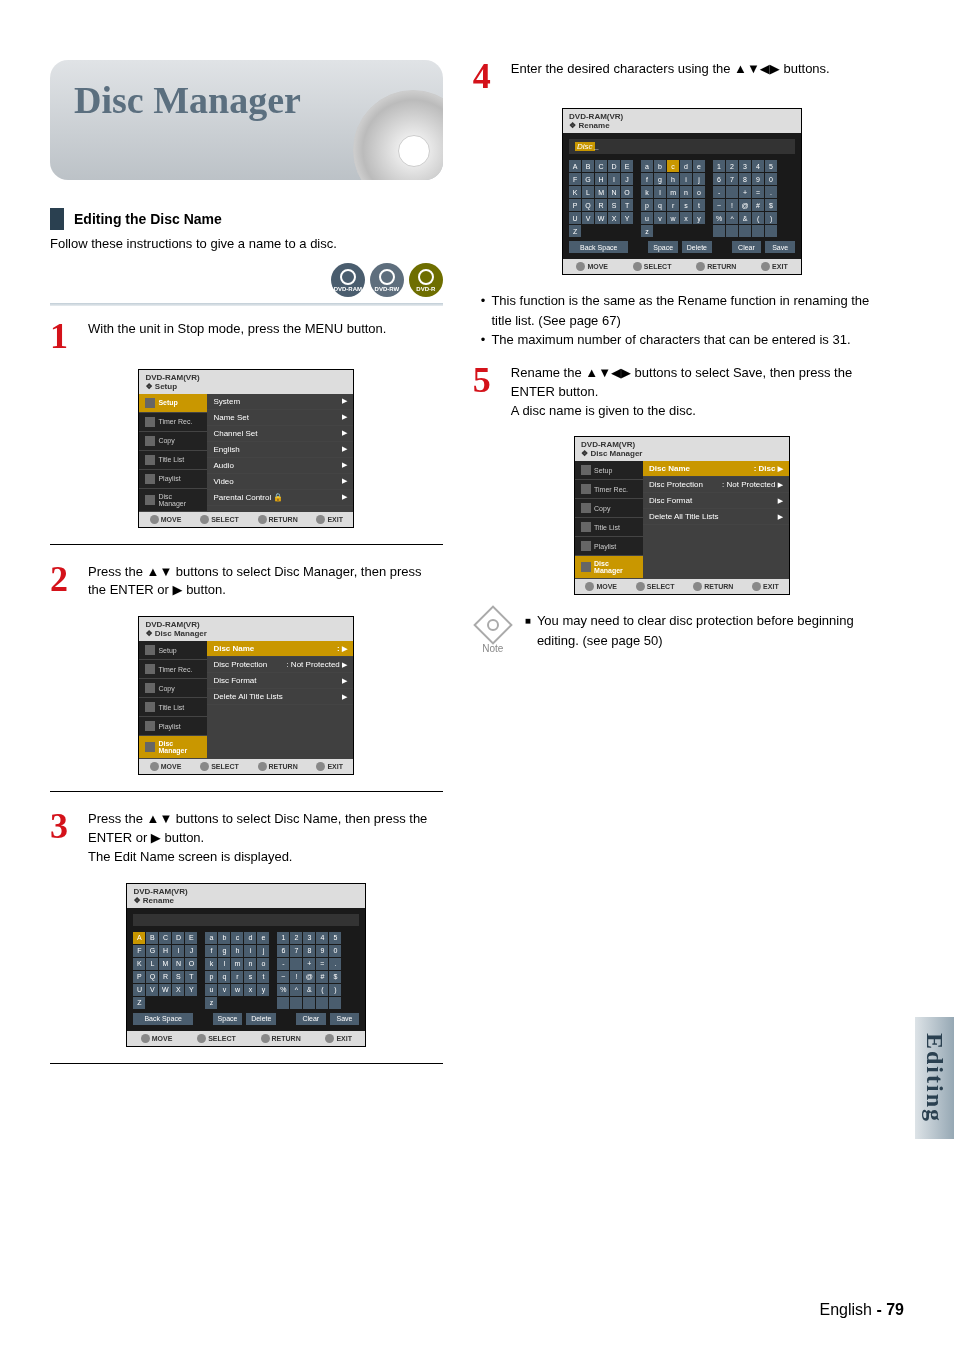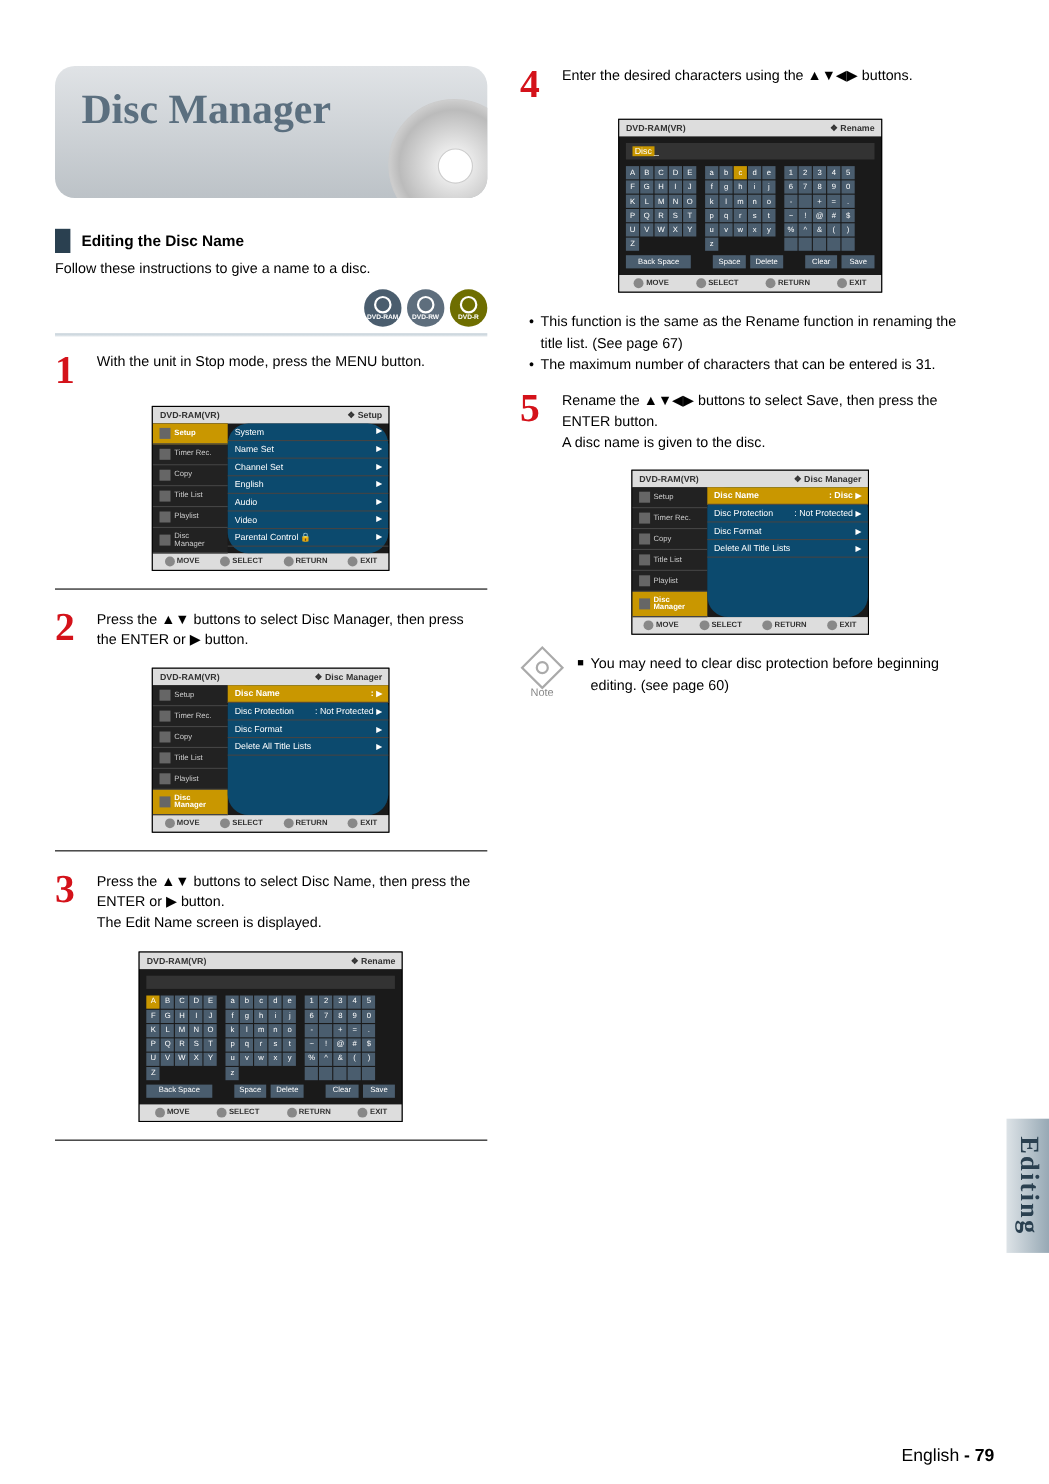--- a/index.html
+++ b/index.html
@@ -63,37 +63,37 @@
 
   .step { display:flex; gap:10px; margin-bottom:16px;}
   .step-num { font-family:"Times New Roman",serif; font-size:36px; font-weight:bold; color:#d4121a; line-height:0.9; width:28px; flex-shrink:0;}
   .step-body { flex:1; font-size:13px; line-height:1.45;}
   .step-body b{font-weight:normal;}
 
   .osd {
     width:216px; border:1px solid #000; background:#1a1a1a; color:#fff;
     font-size:8px; margin: 6px auto 16px auto;
   }
-  .osd-header{background:#ddd;color:#333;padding:3px 6px;display:flex;justify-content:space-between;font-weight:bold;}
+  .osd-header{background:#ddd;color:#333;padding:3px 6px;display:flex;justify-content:space-between;font-weight:bold;flex-direction:column;}
   .osd-body{display:flex;}
   .osd-sidebar{width:68px;background:#222;}
   .osd-sidebar .sb-item{padding:4px 6px;border-bottom:1px solid #444;display:flex;align-items:center;gap:3px;color:#ccc;font-size:7px;}
   .osd-sidebar .sb-item.sel{background:#c99700;color:#fff;font-weight:bold;}
   .sb-icon{width:10px;height:10px;display:inline-block;background:#666;flex-shrink:0;}
-  .osd-menu{flex:1;background:#0c4a6e;border-radius:19px;}
+  .osd-menu{flex:1;background:#404040;}
   .osd-menu .m-row{padding:3px 6px;display:flex;justify-content:space-between;align-items:center;border-bottom:1px solid #444;}
   .osd-menu .m-row.sel{background:#c99700;color:#fff;font-weight:bold;}
   .m-arrow{font-size:7px;}
   .osd-footer{background:#ddd;color:#333;padding:3px 4px;display:flex;gap:6px;align-items:center;justify-content:space-around;font-size:7px;font-weight:bold;}
   .osd-footer span{display:flex;align-items:center;gap:2px;}
   .fk{width:9px;height:9px;border-radius:50%;background:#888;display:inline-block;}
 
   
   .kbd-grid{padding:6px;}
-  .kbd-input{background:#333;padding:3px 6px;margin-bottom:6px;color:#fff;font-size:8px;min-height:12px;}
+  .kbd-input{background:#333;padding:3px 6px;margin-bottom:6px;color:#fff;font-size:8px;min-height:12px;font-style:italic;}
   .kbd-rows{display:flex;gap:8px;}
   .kbd-block{display:flex;flex-direction:column;gap:1px;}
   .kbd-row{display:flex;gap:1px;}
   .kbd-key{width:12px;height:12px;background:#4a5d6e;color:#fff;font-size:7px;display:flex;align-items:center;justify-content:center;}
   .kbd-key.sel{background:#c99700;}
   .kbd-wide{flex:1;height:12px;background:#4a5d6e;color:#fff;font-size:7px;display:flex;align-items:center;justify-content:center;}
   .kbd-btn-row{display:flex;gap:4px;margin-top:4px;}
 
   .hr-divider{height:1px;background:#000;margin:10px 0 18px 0;}
 
@@ -113,21 +113,21 @@
   .side-tab{
     position:absolute; right:0; bottom:210px;
     writing-mode:vertical-rl;
     font-family:"Times New Roman",serif;
     font-size:24px; font-weight:bold;
     background:linear-gradient(to left,#96a8b4,#dde3e7);
     padding:16px 6px;
     color:#2a4050;
     letter-spacing:2px;
   }
-  .page-footer{position:absolute;bottom:16px;right:50px;font-size:16px;}
+  .page-footer{position:absolute;bottom:30px;right:50px;font-size:16px;}
   .page-footer b{font-weight:bold;}
 </style>
 </head>
 <body>
 
 <div class="columns">
 
   <div class="col-left">
     <div class="banner">
       <div class="banner-inner">
@@ -758,21 +758,21 @@
 
     <div class="note-block">
       <div class="note-icon-col">
         <div class="note-icon">
             <div class="note-icon-inner"></div>
           </div>
         <div class="note-label">Note</div>
       </div>
       <div class="note-items">
         <div class="ni">
-            <span>You may need to clear disc protection before beginning editing. (see page 60)</span>
+            <span>You may need to clear disc protection before beginning editing. (see page 50)</span>
           </div>
       </div>
     </div>
   </div>
 </div>
 
 <div class="side-tab">Editing</div>
 <div class="page-footer">
   <span>English</span><b><span> - </span><span>79</span></b>
 </div>

